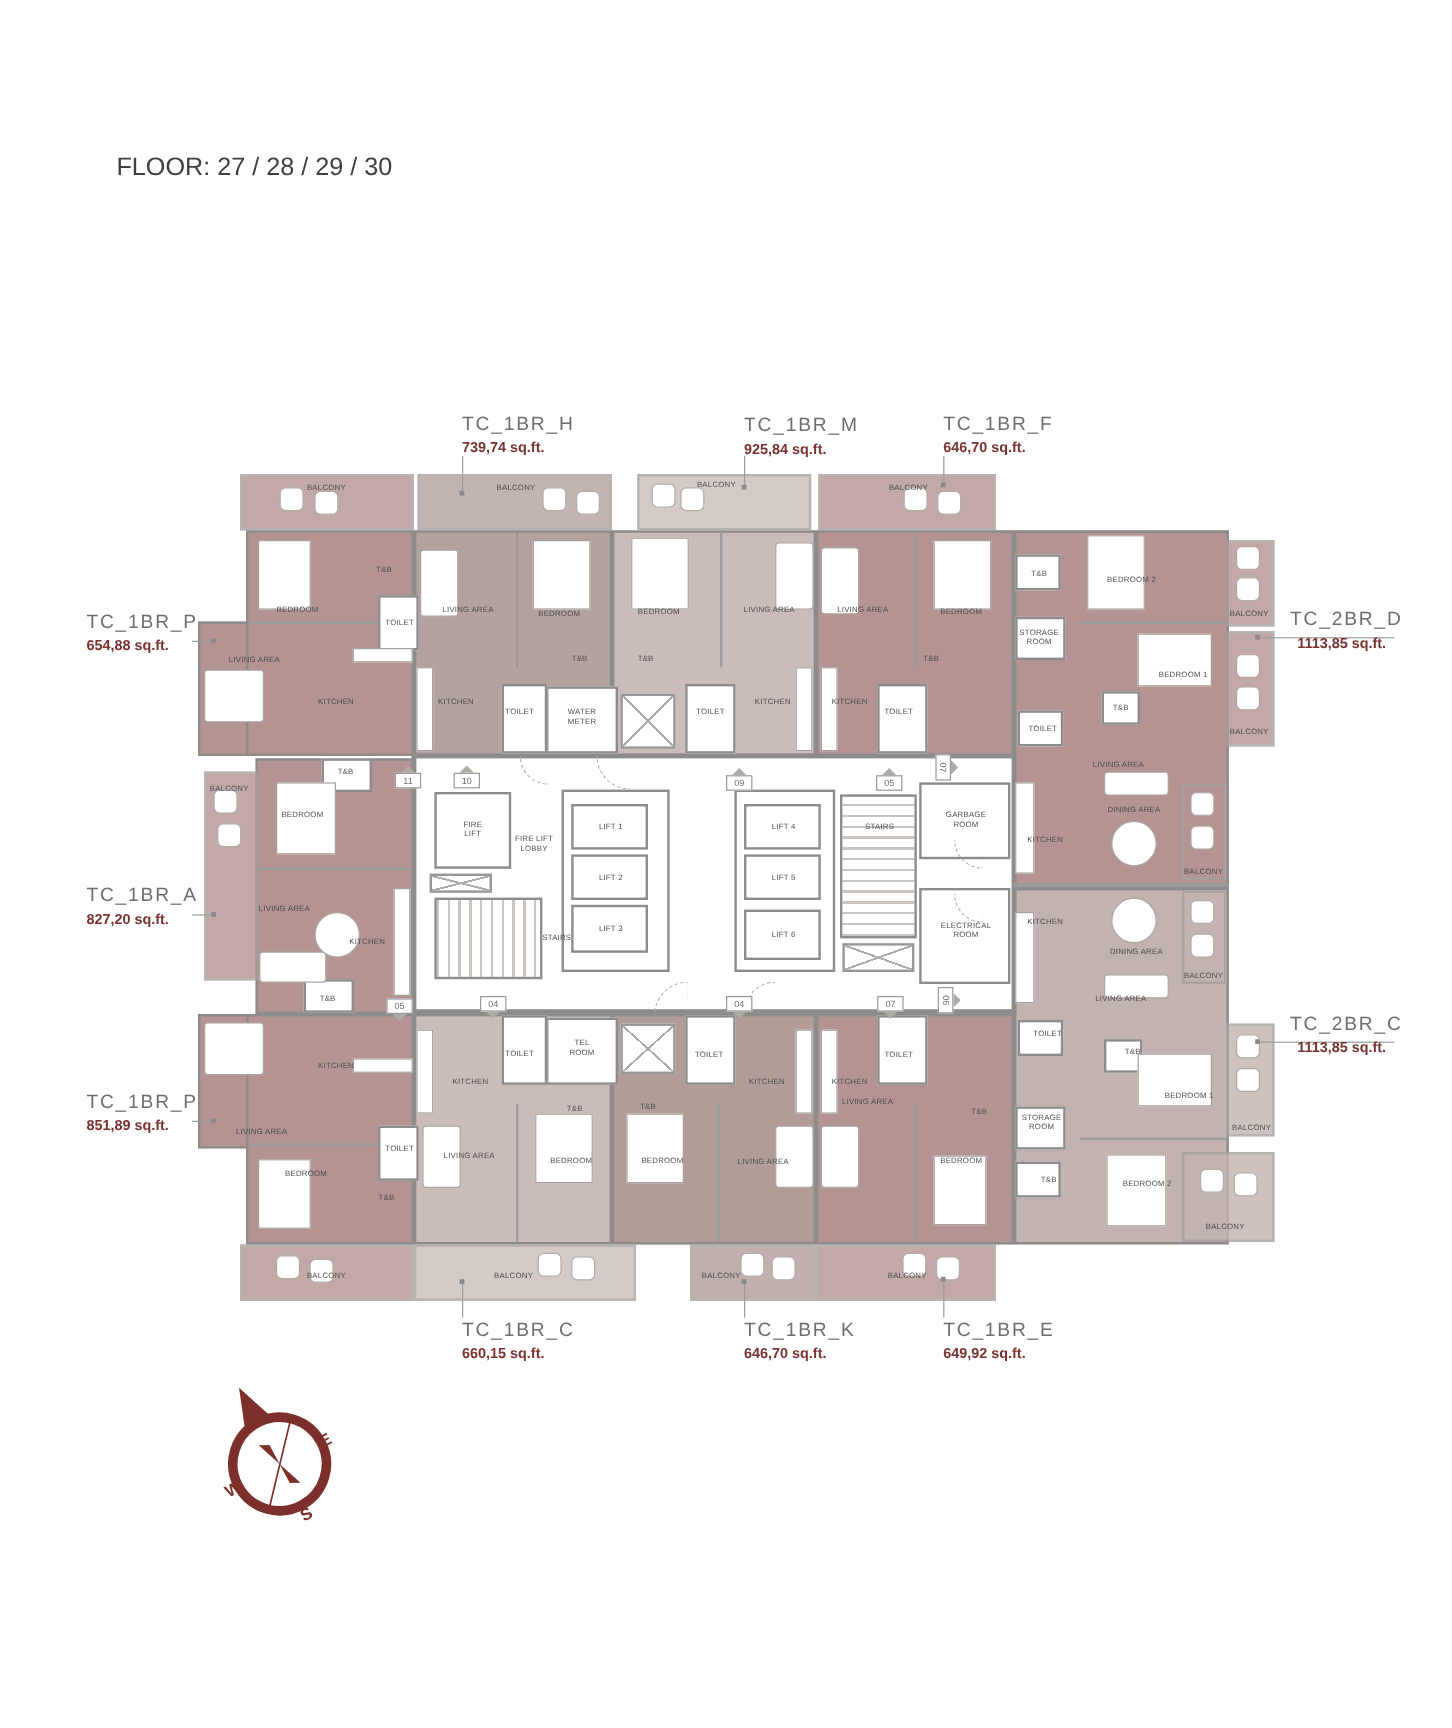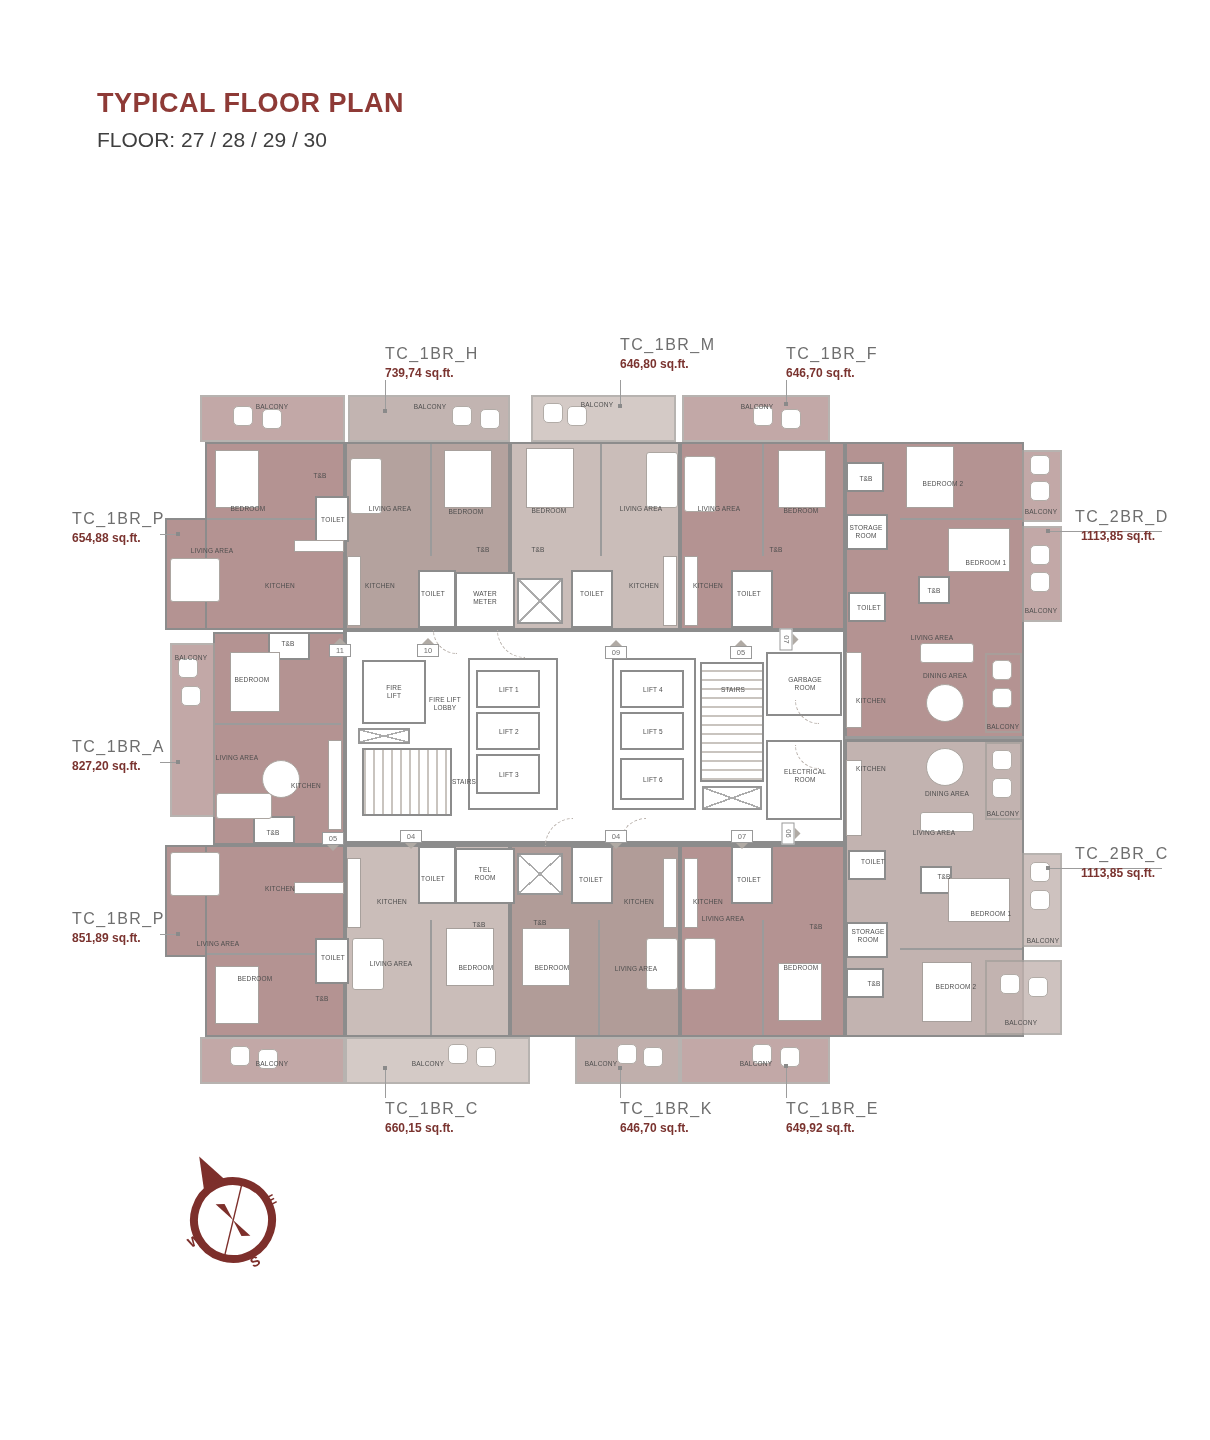--- a/index.html
+++ b/index.html
@@ -56,21 +56,20 @@
   .lline { position:absolute; background:#9c9c9c; z-index:6; }
   .ldot  { position:absolute; width:4px; height:4px; background:#8a8a8a; z-index:6; }
 
   .compass { position:absolute; left:168px; top:1150px; z-index:7; }
 </style>
 </head>
 <body>
 
 <div id="canvas">
 
-  <div class="title">TYPICAL FLOOR PLAN</div>
   <div class="subtitle">FLOOR: 27 / 28 / 29 / 30</div>
 
   <div class="u rose" style="left:205px;top:442px;width:140px;height:188px"></div>
   <div class="u rose" style="left:165px;top:518px;width:42px;height:112px"></div>
   <div class="u taupe" style="left:345px;top:442px;width:165px;height:188px"></div>
   <div class="u lt" style="left:510px;top:442px;width:170px;height:188px"></div>
   <div class="u rose" style="left:680px;top:442px;width:165px;height:188px"></div>
   <div class="u rose" style="left:845px;top:442px;width:179px;height:298px"></div>
   <div class="u rose" style="left:213px;top:632px;width:132px;height:213px"></div>
   <div class="u lt2" style="left:845px;top:740px;width:179px;height:297px"></div>
@@ -324,21 +323,21 @@
   <div class="rlab" style="left:749px;top:876px">TOILET</div>
   <div class="rlab" style="left:723px;top:915px">LIVING AREA</div>
   <div class="rlab" style="left:816px;top:923px">T&amp;B</div>
   <div class="rlab" style="left:801px;top:964px">BEDROOM</div>
   <div class="rlab" style="left:756px;top:1060px">BALCONY</div>
 
   <div class="badge up" style="left:329px;top:638px">
       <div class="roof"></div>
       <div class="num">11</div>
     </div>
-  <div class="badge up" style="left:417px;top:638px">
+  <div class="badge up" style="left:378px;top:638px">
       <div class="roof"></div>
       <div class="num">10</div>
     </div>
   <div class="badge up" style="left:605px;top:640px">
       <div class="roof"></div>
       <div class="num">09</div>
     </div>
   <div class="badge up" style="left:730px;top:640px">
       <div class="roof"></div>
       <div class="num">05</div>
@@ -368,23 +367,23 @@
       <div class="roof"></div>
     </div>
 
   <div class="callout" style="left:385px;top:345px">
     <div class="cname">TC_1BR_H</div>
     <div class="carea">739,74 sq.ft.</div>
   </div>
   <div class="lline" style="left:385px;top:380px;width:1px;height:30px"></div>
   <div class="ldot" style="left:383px;top:409px"></div>
 
-  <div class="callout" style="left:620px;top:336px">
+  <div class="callout" style="left:620px;top:346px">
     <div class="cname">TC_1BR_M</div>
-    <div class="carea">646,80 sq.ft.</div>
+    <div class="carea">925,84 sq.ft.</div>
   </div>
   <div class="lline" style="left:620px;top:380px;width:1px;height:26px"></div>
   <div class="ldot" style="left:618px;top:404px"></div>
 
   <div class="callout" style="left:786px;top:345px">
     <div class="cname">TC_1BR_F</div>
     <div class="carea">646,70 sq.ft.</div>
   </div>
   <div class="lline" style="left:786px;top:380px;width:1px;height:24px"></div>
   <div class="ldot" style="left:784px;top:402px"></div>

